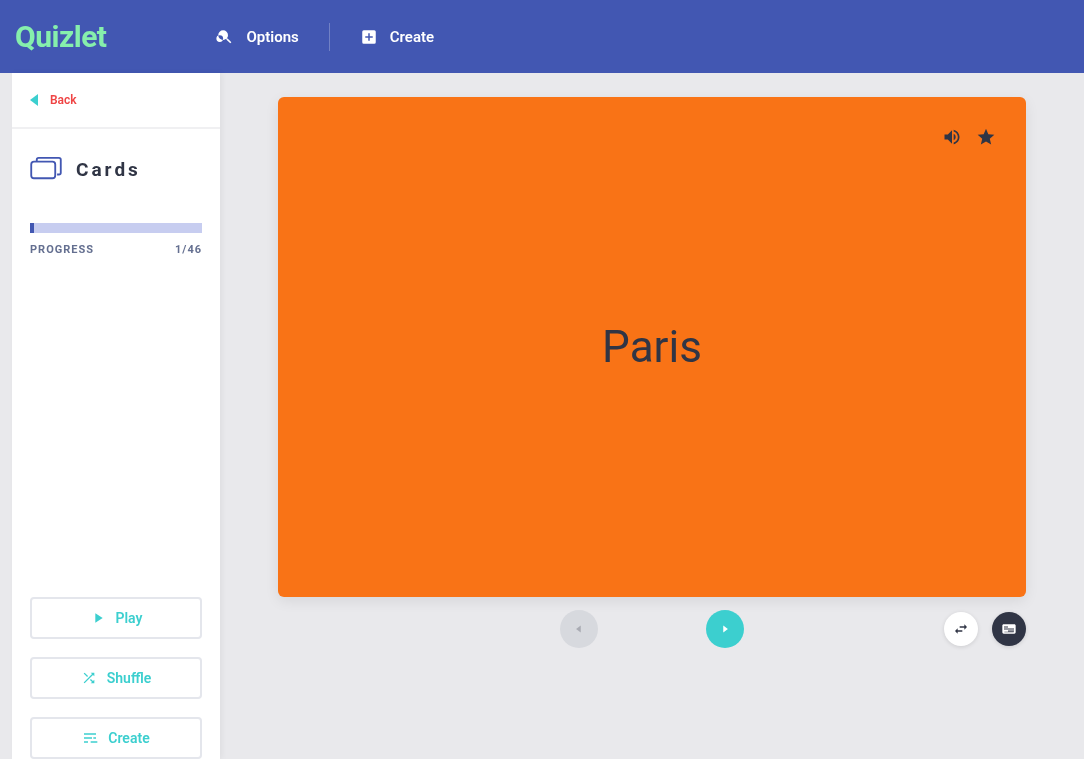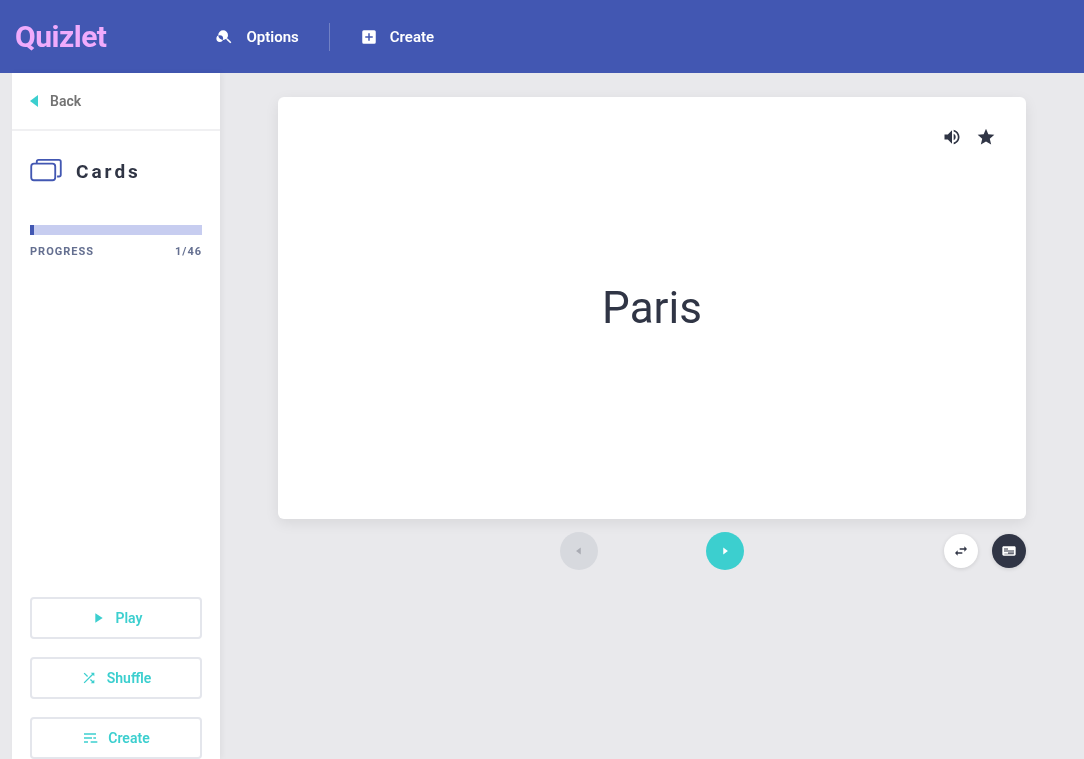--- a/index.html
+++ b/index.html
@@ -7,21 +7,21 @@
   
   
   .header {
     height: 73px;
     background: #4257b2;
     display: flex;
     align-items: center;
     padding: 0 15px;
   }
   .logo {
-    color: #f0abfc;
+    color: #86efac;
     font-size: 30px;
     font-weight: 700;
     letter-spacing: -0.5px;
   }
   .header-nav {
     display: flex;
     align-items: center;
     margin-left: 90px;
     gap: 0;
   }
@@ -61,21 +61,21 @@
   }
   .back-row {
     display: flex;
     align-items: center;
     gap: 12px;
     padding: 20px 18px;
     border-bottom: 2px solid #f0f0f2;
     cursor: pointer;
   }
   .back-row svg { width: 8px; height: 12px; fill: #3ccfcf; }
-  .back-row span { font-size: 14px; font-weight: 600; color: #737373; }
+  .back-row span { font-size: 12px; font-weight: 600; color: #ef4444; }
   
   .mode-row {
     display: flex;
     align-items: center;
     gap: 14px;
     padding: 28px 18px 12px 18px;
   }
   .mode-row svg { width: 32px; height: 24px; stroke: #4257b2; fill: none; stroke-width: 2; }
   .mode-row span { font-size: 19px; font-weight: 700; color: #303545; letter-spacing: 3px; }
   
@@ -127,22 +127,22 @@
   
   .main {
     flex: 1;
     padding: 24px;
     display: flex;
     flex-direction: column;
     align-items: center;
   }
   .card {
     width: 748px;
-    height: 422px;
-    background: #ffffff;
+    height: 500px;
+    background: #f97316;
     border-radius: 6px;
     box-shadow: 0 4px 14px rgba(0,0,0,0.08);
     position: relative;
     display: flex;
     flex-direction: column;
     cursor: pointer;
     overflow: hidden;
   }
   .card-icons {
     position: absolute;

